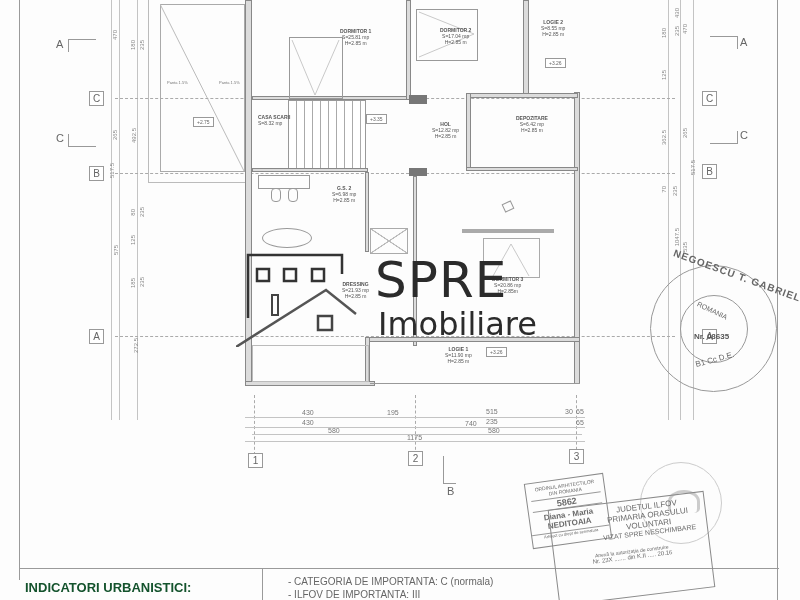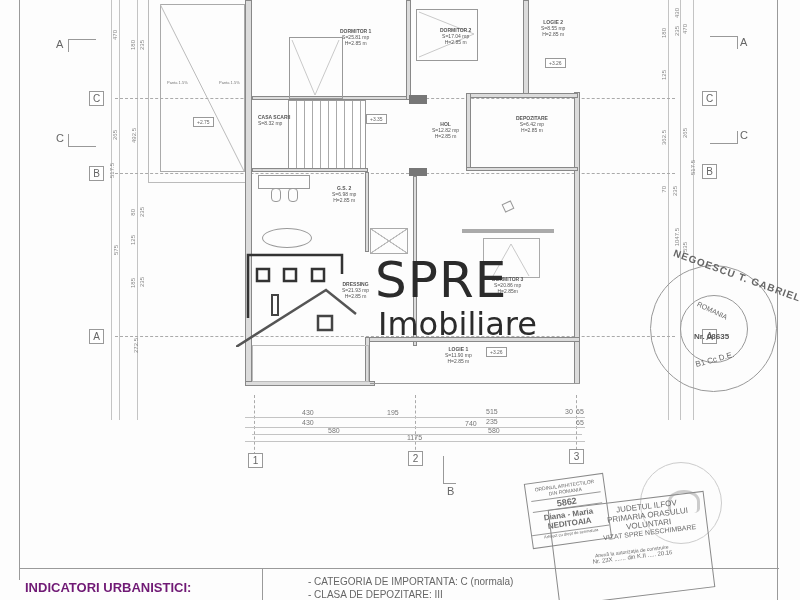--- a/index.html
+++ b/index.html
@@ -14,22 +14,22 @@
   .room-label { position:absolute; font-size:5px; color:#555; text-align:center; line-height:6px; white-space:nowrap; }
   .room-label .name { font-weight:bold; }
   .axis-box { position:absolute; border:1px solid #999; font-size:10px; color:#666; width:13px; height:13px; line-height:13px; text-align:center; background:#fff; }
   .sec-letter { position:absolute; font-size:11px; color:#666; }
   .dim { position:absolute; font-size:7px; color:#777; white-space:nowrap; }
   .vdim { position:absolute; font-size:6px; color:#888; writing-mode:vertical-rl; transform:rotate(180deg); white-space:nowrap; }
   .level-box { position:absolute; border:1px solid #999; font-size:5px; color:#666; padding:1px 3px; background:#fff; }
   .logo-text1 { position:absolute; font-size:50px; font-weight:normal; color:#2b2b2b; letter-spacing:1px; font-family:"DejaVu Sans", sans-serif; line-height:1; }
   .logo-text2 { position:absolute; font-size:32px; color:#2b2b2b; font-family:"DejaVu Sans", sans-serif; line-height:1; }
   .stamp { position:absolute; border:1px solid #8a8a8a; color:#6a6a6a; font-size:6px; }
-  .footer-title { position:absolute; font-size:13px; font-weight:bold; color:#701a75; }
-  .footer-item { position:absolute; font-size:10px; color:#666; white-space:nowrap;margin-left:20px; }
+  .footer-title { position:absolute; font-size:13px; font-weight:bold; color:#14532d; }
+  .footer-item { position:absolute; font-size:10px; color:#666; white-space:nowrap; }
 </style>
 </head>
 <body>
 
 <div class="line" style="left:19px;top:0;width:1px;height:580px;"></div>
 <div class="line" style="left:777px;top:0;width:1px;height:600px;"></div>
 <div class="line" style="left:19px;top:568px;width:760px;height:1px;"></div>
 <div class="line" style="left:262px;top:568px;width:1px;height:32px;"></div>
 
 <div class="line thin" style="left:111px;top:0;width:1px;height:420px;"></div>
@@ -260,13 +260,13 @@
   <div style="font-size:8px;margin-top:3px;padding-left:40px;">JUDETUL ILFOV</div>
   <div style="font-size:8px;padding-left:40px;">PRIMARIA ORASULUI</div>
   <div style="font-size:8px;padding-left:40px;">VOLUNTARI</div>
   <div style="font-size:7px;padding-left:40px;">VIZAT SPRE NESCHIMBARE</div>
   <div style="font-size:5px;margin-top:10px;">Anexă la autorizaţia de construire</div>
   <div style="font-size:6px;">Nr. 23X ....... din K.II ..... 20.16</div>
 </div>
 
 <div class="footer-title" style="left:25px;top:580px;">INDICATORI URBANISTICI:</div>
 <div class="footer-item" style="left:288px;top:576px;">- CATEGORIA DE IMPORTANTA: C (normala)</div>
-<div class="footer-item" style="left:288px;top:589px;">- CLASA DE DEPOZITARE: III</div>
+<div class="footer-item" style="left:288px;top:589px;">- ILFOV DE IMPORTANTA: III</div>
 
 </body></html>

